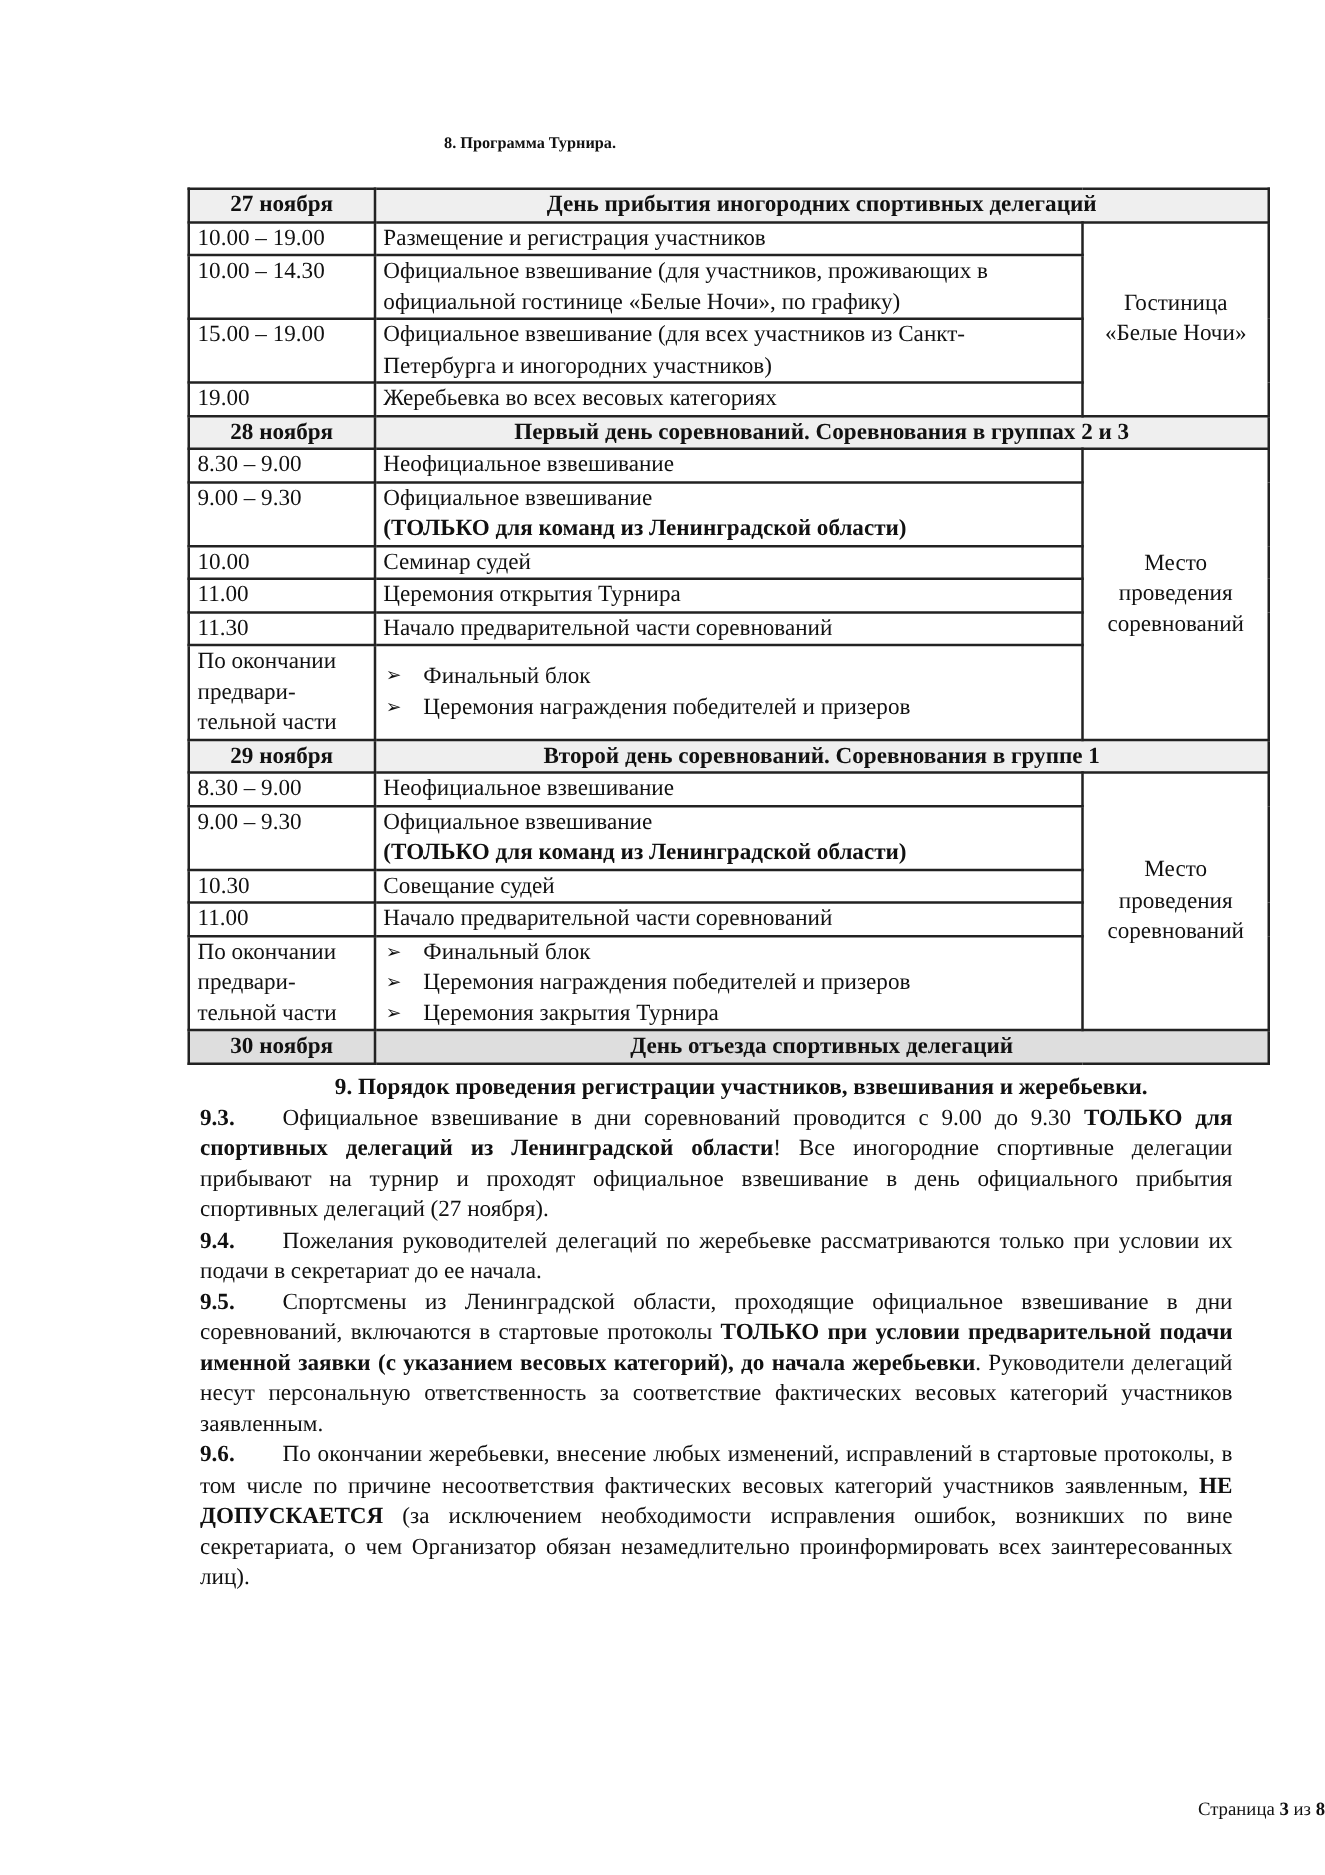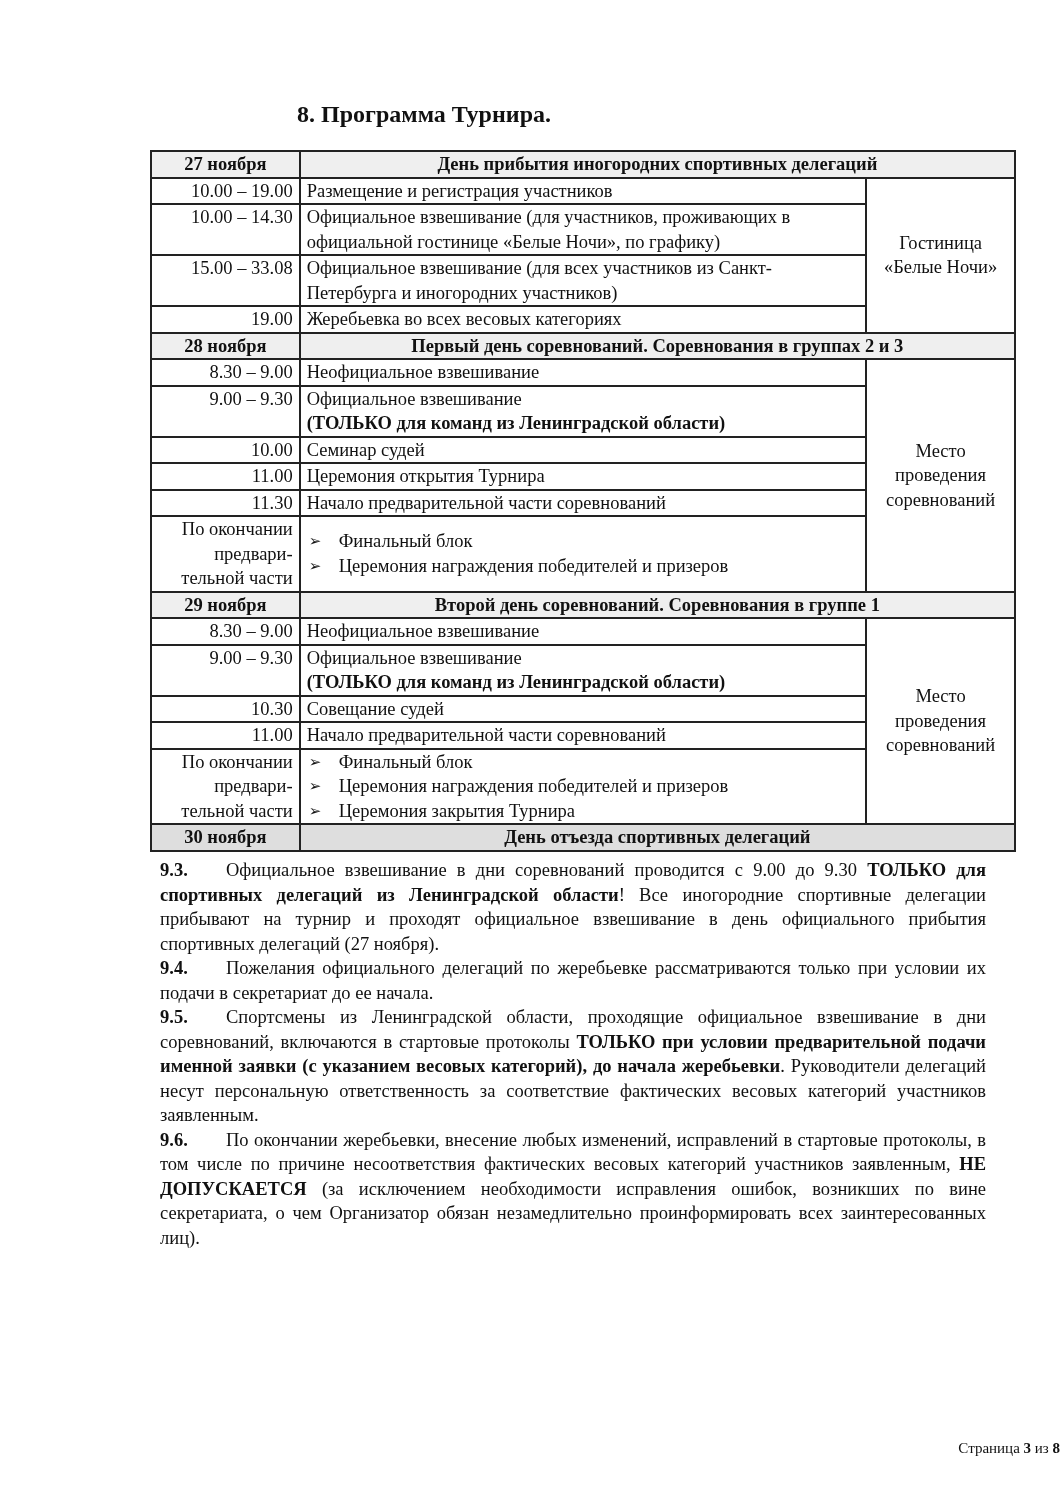--- a/index.html
+++ b/index.html
@@ -2,30 +2,30 @@
 <html><head>
 <meta charset="utf-8">
 <style>
   html, body { margin: 0; padding: 0; background: #ffffff; }
   body {
     width: 1060px; height: 1500px; position: relative; overflow: hidden;
     font-family: "Liberation Serif", "DejaVu Serif", serif; color: #111;
   }
   .page-title {
     position: absolute; top: 101px; left: 0; width: 848px; text-align: center;
-    font-weight: bold; font-size: 24px; line-height: 26px;
+    font-weight: bold; font-size: 13px; line-height: 26px;
   }
   table.program {
     position: absolute; left: 150px; top: 150px; width: 866px;
     border-collapse: collapse; font-size: 18.5px; line-height: 24.5px;
   }
   table.program td {
     border: 2px solid #222; padding: 0 6px; vertical-align: top;
   }
-  table.program td.time { width: 135px; text-align: right; }
+  table.program td.time { width: 135px; text-align: left; }
   table.program td.desc { width: 555px; margin-top: 31px; }
   table.program td.place { width: 135px; text-align: center; vertical-align: middle; }
   table.program tr.day td { background: #efefef; font-weight: bold; text-align: center; }
   table.program tr.day.last td { background: #dedede; }
   .bold { font-weight: bold; }
   ul.arrows { list-style: none; margin: 0; padding: 0; }
   ul.arrows li { position: relative; padding-left: 32px; }
   ul.arrows li .arr { position: absolute; left: 2px; top: 0; font-size: 15px; }
   .section {
     position: absolute; left: 160px; top: 858px; width: 826px;
@@ -56,21 +56,21 @@
     <tr>
       <td class="time">10.00 – 19.00</td>
       <td class="desc">Размещение и регистрация участников</td>
       <td class="place" rowspan="4">Гостиница «Белые Ночи»</td>
     </tr>
     <tr>
       <td class="time">10.00 – 14.30</td>
       <td class="desc">Официальное взвешивание (для участников, проживающих в официальной гостинице «Белые Ночи», по графику)</td>
     </tr>
     <tr>
-      <td class="time">15.00 – 33.08</td>
+      <td class="time">15.00 – 19.00</td>
       <td class="desc">Официальное взвешивание (для всех участников из Санкт-Петербурга и иногородних участников)</td>
     </tr>
     <tr>
       <td class="time">19.00</td>
       <td class="desc">Жеребьевка во всех весовых категориях</td>
     </tr>
 
     <tr class="day">
       <td class="time">28 ноября</td>
       <td colspan="2">Первый день соревнований. Соревнования в группах 2 и 3</td>
@@ -145,26 +145,27 @@
     </tr>
 
     <tr class="day last">
       <td class="time">30 ноября</td>
       <td colspan="2">День отъезда спортивных делегаций</td>
     </tr>
   </tbody>
 </table>
 
 <div class="section">
+  <h2>9. Порядок проведения регистрации участников, взвешивания и жеребьевки.</h2>
 
   <p>
     <span class="num">9.3.</span><span>Официальное взвешивание в дни соревнований проводится с 9.00 до 9.30 </span><b>ТОЛЬКО для спортивных делегаций из Ленинградской области</b><span>! Все иногородние спортивные делегации прибывают на турнир и проходят официальное взвешивание в день официального прибытия спортивных делегаций (27 ноября).</span>
   </p>
   <p>
-    <span class="num">9.4.</span><span>Пожелания официального делегаций по жеребьевке рассматриваются только при условии их подачи в секретариат до ее начала.</span>
+    <span class="num">9.4.</span><span>Пожелания руководителей делегаций по жеребьевке рассматриваются только при условии их подачи в секретариат до ее начала.</span>
   </p>
   <p>
     <span class="num">9.5.</span><span>Спортсмены из Ленинградской области, проходящие официальное взвешивание в дни соревнований, включаются в стартовые протоколы </span><b>ТОЛЬКО при условии предварительной подачи именной заявки (с указанием весовых категорий), до начала жеребьевки</b><span>. Руководители делегаций несут персональную ответственность за соответствие фактических весовых категорий участников заявленным.</span>
   </p>
   <p>
     <span class="num">9.6.</span><span>По окончании жеребьевки, внесение любых изменений, исправлений в стартовые протоколы, в том числе по причине несоответствия фактических весовых категорий участников заявленным, </span><b>НЕ ДОПУСКАЕТСЯ</b><span> (за исключением необходимости исправления ошибок, возникших по вине секретариата, о чем Организатор обязан незамедлительно проинформировать всех заинтересованных лиц).</span>
   </p>
 </div>
 
 <div class="footer">

